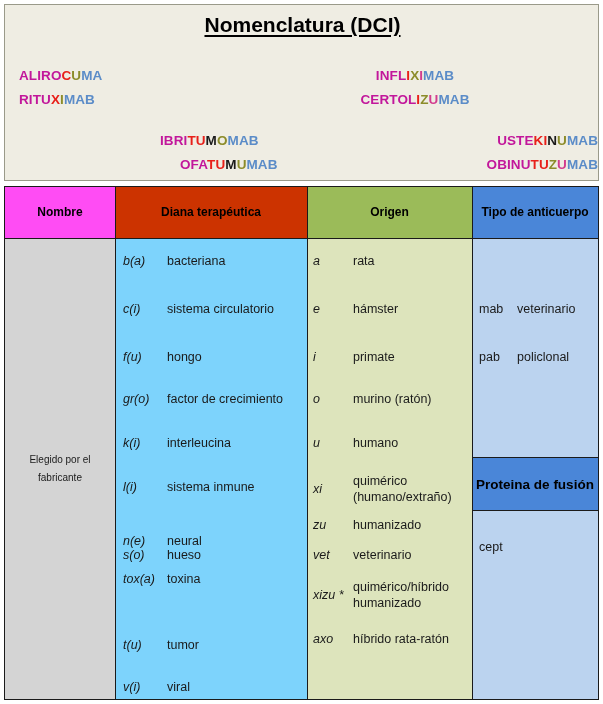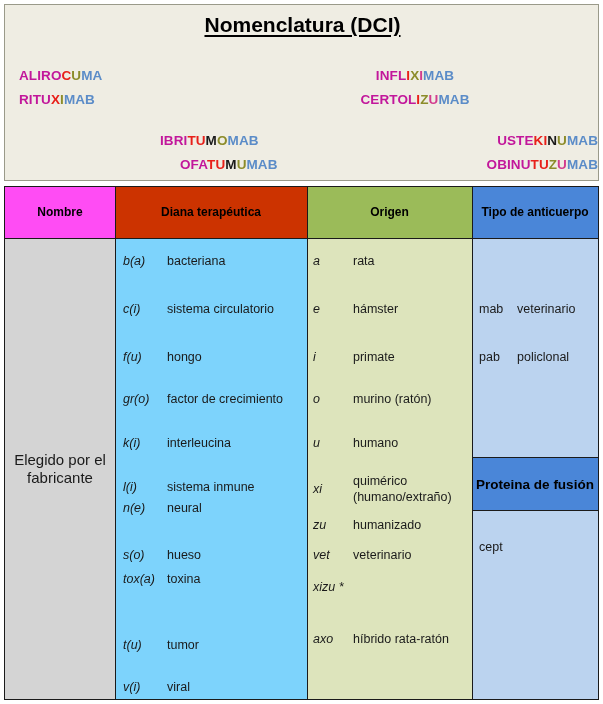--- a/index.html
+++ b/index.html
@@ -119,21 +119,21 @@
 
   
   #nombre-cell {
     position: absolute;
     left: 0; right: 0;
     top: 0; bottom: 0;
     display: flex;
     align-items: center;
     justify-content: center;
     text-align: center;
-    font-size: 15px;
+    font-size: 10px;
     color: #1a1a1a;
     line-height: 18px;
     padding: 16px 6px;
     box-sizing: border-box;
   }
 
   
   .entry {
     position: absolute;
     display: flex;
@@ -239,21 +239,21 @@
             <span class="desc">factor de crecimiento</span>
           </div>
           <div class="entry diana-entry" style="top: 196px;">
             <span class="abbr">k(i)</span>
             <span class="desc">interleucina</span>
           </div>
           <div class="entry diana-entry" style="top: 240px;">
             <span class="abbr">l(i)</span>
             <span class="desc">sistema inmune</span>
           </div>
-          <div class="entry diana-entry" style="top: 261px;">
+          <div class="entry diana-entry" style="top: 294px;">
             <span class="abbr">n(e)</span>
             <span class="desc">neural</span>
           </div>
           <div class="entry diana-entry" style="top: 308px;">
             <span class="abbr">s(o)</span>
             <span class="desc">hueso</span>
           </div>
           <div class="entry diana-entry" style="top: 332px;">
             <span class="abbr">tox(a)</span>
             <span class="desc">toxina</span>
@@ -299,20 +299,21 @@
           <div class="entry origen-entry" style="top: 308px;">
             <span class="abbr">vet</span>
             <span class="desc">veterinario</span>
           </div>
           <div class="entry origen-entry" style="top: 278px;">
             <span class="abbr">zu</span>
             <span class="desc">humanizado</span>
           </div>
           <div class="entry origen-entry" style="top: 340px;">
             <span class="abbr">xizu *</span>
+            <span class="desc">quimérico/híbrido humanizado</span>
           </div>
           <div class="entry origen-entry" style="top: 392px;">
             <span class="abbr">axo</span>
             <span class="desc">híbrido rata-ratón</span>
           </div>
         </div>
     </div>
 
     <div class="col col-tipo">
       <div class="hdr hdr-tipo">Tipo de anticuerpo</div>

